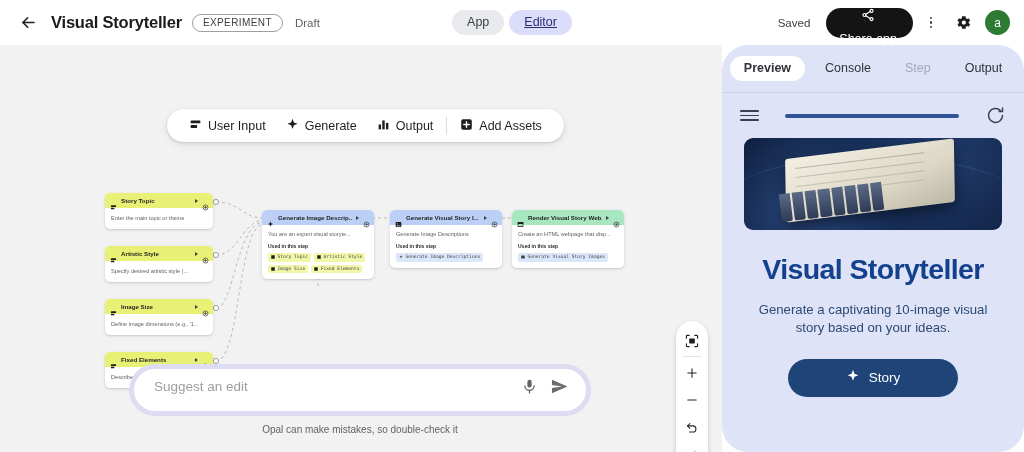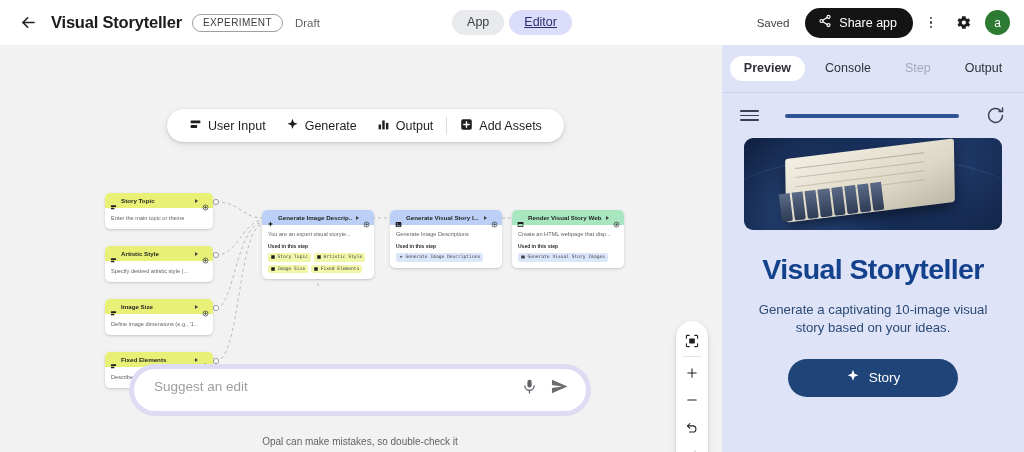--- a/index.html
+++ b/index.html
@@ -42,21 +42,21 @@
     color: #3c4043; cursor: pointer; line-height: 1; white-space: nowrap;
   }
   .seg-btn.app { background: #e8eaed; }
   .seg-btn.editor { background: #dcdcfb; color: #2c2c6e; text-decoration: underline; }
 
   .topbar-right { margin-left: auto; display: flex; align-items: center; gap: 0; }
   .saved-text { font-size: 11.5px; color: #3c4043; margin-right: 16px; white-space: nowrap; }
   .share-btn {
     background: #141414; color: #ffffff; border-radius: 19px;
     height: 30px; display: flex; align-items: center; gap: 7px;
-    padding: 0 16px 0 13px; font-size: 12.5px; cursor: pointer; white-space: nowrap;
+    padding: 0 16px 0 13px; font-size: 12.5px; cursor: pointer; white-space: nowrap; flex-direction: column;
   }
   .icon-btn {
     width: 28px; height: 28px; display: flex; align-items: center; justify-content: center;
     color: #1f1f1f; cursor: pointer; margin-left: 4px;
   }
   .kebab { display: flex; flex-direction: column; gap: 2px; align-items: center; }
   .kebab i { width: 2.5px; height: 2.5px; border-radius: 50%; background: #3c4043; display: block; }
   .avatar {
     width: 25px; height: 25px; border-radius: 50%; background: #2d7a33; color: #ffffff;
     font-size: 12px; display: flex; align-items: center; justify-content: center;
@@ -152,27 +152,27 @@
     background: #ffffff; border-radius: 22px; height: 42px;
     display: flex; align-items: center; padding: 0 14px 8px 20px;
   }
   .prompt-input {
     flex: 1 1 auto; border: none; outline: none; font-size: 13.5px;
     color: #3c4043; font-family: "Liberation Sans", sans-serif; background: transparent;
   }
   .prompt-input::placeholder { color: #9e9e9e; }
   .prompt-ico { width: 26px; height: 26px; display: flex; align-items: center; justify-content: center; color: #5f6368; cursor: pointer; margin-left: 4px; }
   .disclaimer {
-    position: absolute; left: 129px; bottom: 5px; width: 462px; text-align: center;
+    position: absolute; left: 129px; bottom: 17px; width: 462px; text-align: center;
     font-size: 10px; color: #5f6368; z-index: 20;
   }
 
   
   .preview {
-    flex: 1 1 auto; background: #dfe3f8; display: flex; flex-direction: column; min-width: 0;
+    flex: 1 1 auto; background: #dfe3f8; display: flex; flex-direction: column; min-width: 0; border-radius: 26px;
   }
   .pv-tabs { height: 47px; display: flex; align-items: center; justify-content: center; gap: 6px; }
   .pv-tab {
     font-size: 12.5px; color: #30323a; padding: 6px 14px; border-radius: 15px;
     cursor: pointer; white-space: nowrap; line-height: 1;
   }
   .pv-tab.active { background: #ffffff; font-weight: 600; }
   .pv-tab.muted { color: #a3a8bd; }
   .pv-bar {
     height: 46px; border-top: 1px solid #cdd2ec;

